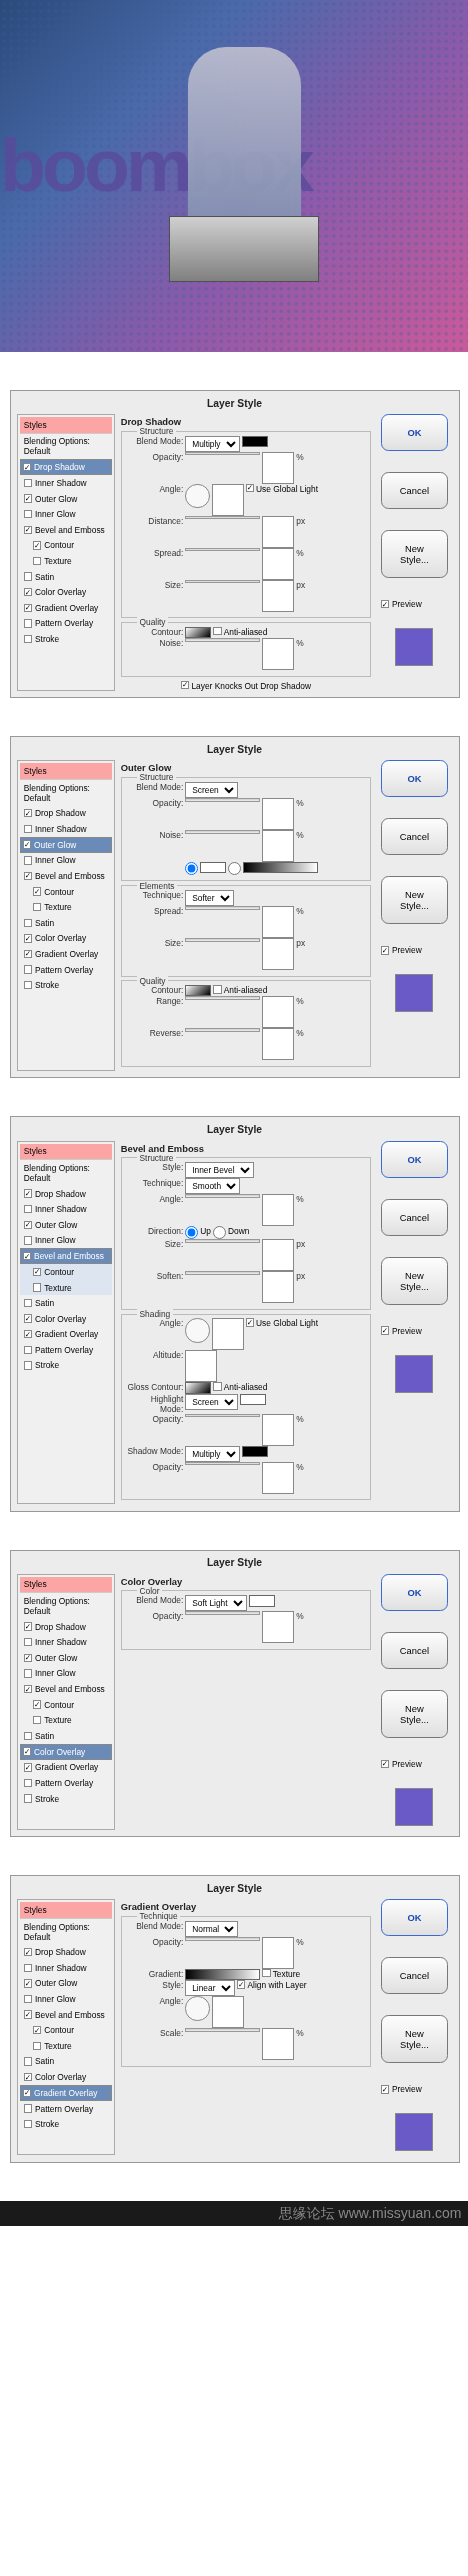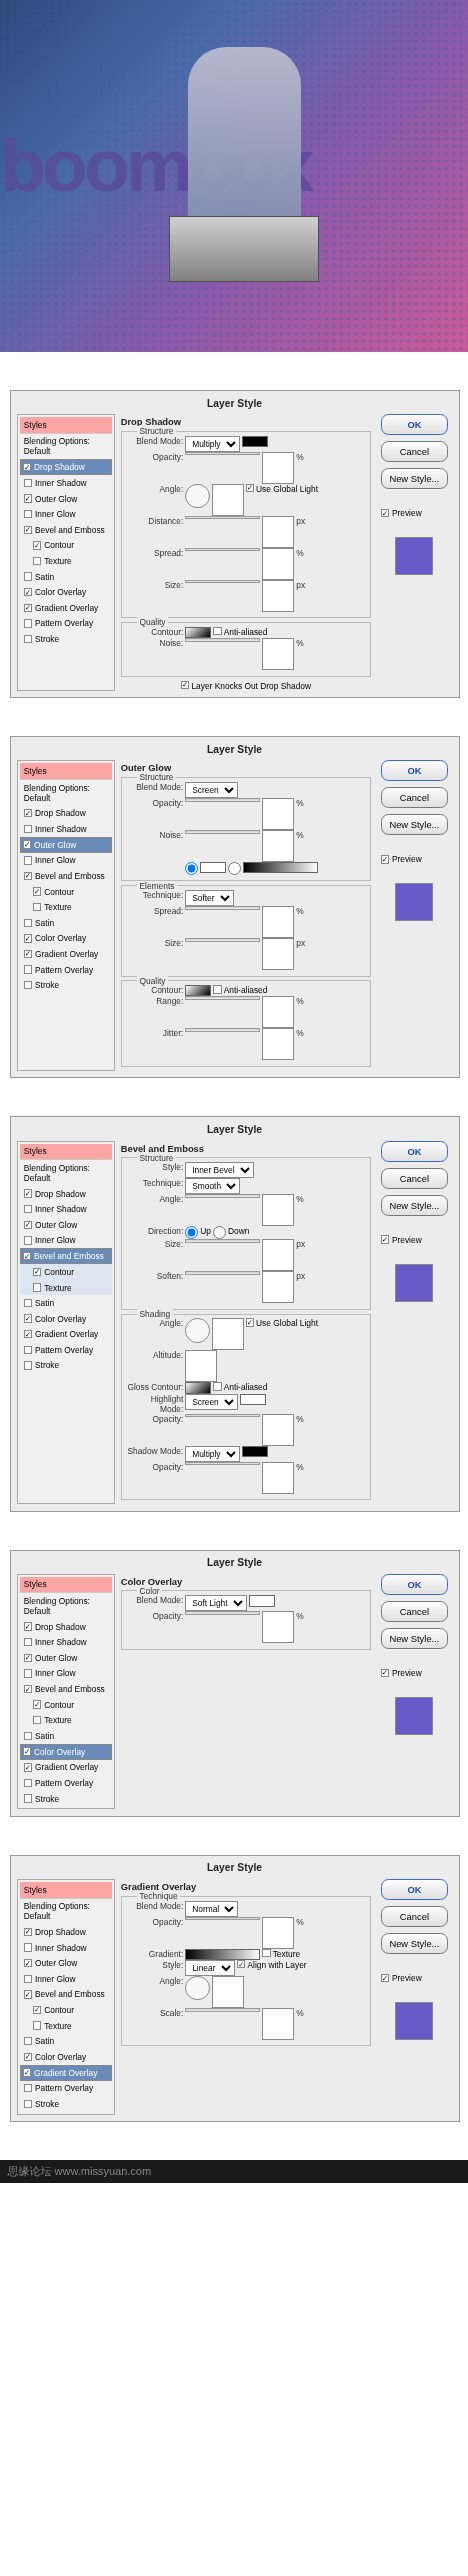--- a/index.html
+++ b/index.html
@@ -26,25 +26,25 @@
 .frow{display:flex;align-items:flex-start;font-size:8.4px;margin:0 0;gap:2px}
 .flab{width:56px;text-align:right;color:#333}
 .sel{font-size:8.4px;border:0.9px solid #888;background:#fff;padding:0.9px 1.9px;height:16px}
 .slider{flex:1;height:3.8px;background:linear-gradient(#ccc,#eee);border:0.9px solid #999;position:relative;max-width:75px}
 .num{width:20px;font-size:8.4px;border:0.9px solid #888;background:#fff;text-align:right;padding:15px;height:12.2px}
 .unit{font-size:8.4px;color:#333;width:9.4px}
 .swatch{width:26px;height:11.3px;border:0.9px solid #666;background:#000}
 .degree{width:24.4px;height:24.4px;border:0.9px solid #888;border-radius:50%;background:#f8f8f8;position:relative}
 .gradbar{width:75px;height:11.3px;border:0.9px solid #666;background:linear-gradient(90deg,#000,#fff)}
 .right{width:75px;padding:0 3.8px}
-.btn{display:block;width:100%;font-size:9.4px;padding:4px;margin-bottom:6px;border:0.9px solid #777;background:linear-gradient(#fdfdfd,#e0e0e0);text-align:center;border-radius:7.5px;cursor:pointer}
+.btn{display:block;width:100%;font-size:9.4px;padding:12px;margin-bottom:21px;border:0.9px solid #777;background:linear-gradient(#fdfdfd,#e0e0e0);text-align:center;border-radius:7.5px;cursor:pointer}
 .btn.primary{border:1.9px solid #3a6ad0;color:#1a4ab0;font-weight:bold}
 .pvrow{display:flex;align-items:center;gap:2.8px;font-size:8.4px;margin:19px 0}
 .preview{width:38px;height:38px;background:#6a5ac8;border:0.9px solid #888;margin:3.8px auto}
-.footer{background:#1a1a1a;color:#888;font-size:11px;padding:3.8px 7.5px;text-align:left;margin-top:38px}
+.footer{background:#1a1a1a;color:#888;font-size:14px;padding:3.8px 7.5px;text-align:right;margin-top:38px}
 </style>
 </head>
 <body>
 
 <div class="hero">
 <div class="hero-dots"></div>
 <div class="hero-text">boombox</div>
 <div class="hero-fig"></div>
 <div class="hero-box"></div>
 </div>
@@ -288,21 +288,21 @@
             <span class="chk"></span>
             <span>Anti-aliased</span>
           </div>
 <div class="frow">
             <span class="flab">Range:</span>
             <span class="slider"></span>
             <input class="num" value="62" style="">
             <span class="unit">%</span>
           </div>
 <div class="frow">
-            <span class="flab">Jitter:</span>
+            <span class="flab">Reverse:</span>
             <span class="slider"></span>
             <input class="num" value="0" style="">
             <span class="unit">%</span>
           </div>
 </div>
 </div>
 <div class="right">
 <div class="btn primary">OK</div>
 <div class="btn">Cancel</div>
 <div class="btn">New Style...</div>

